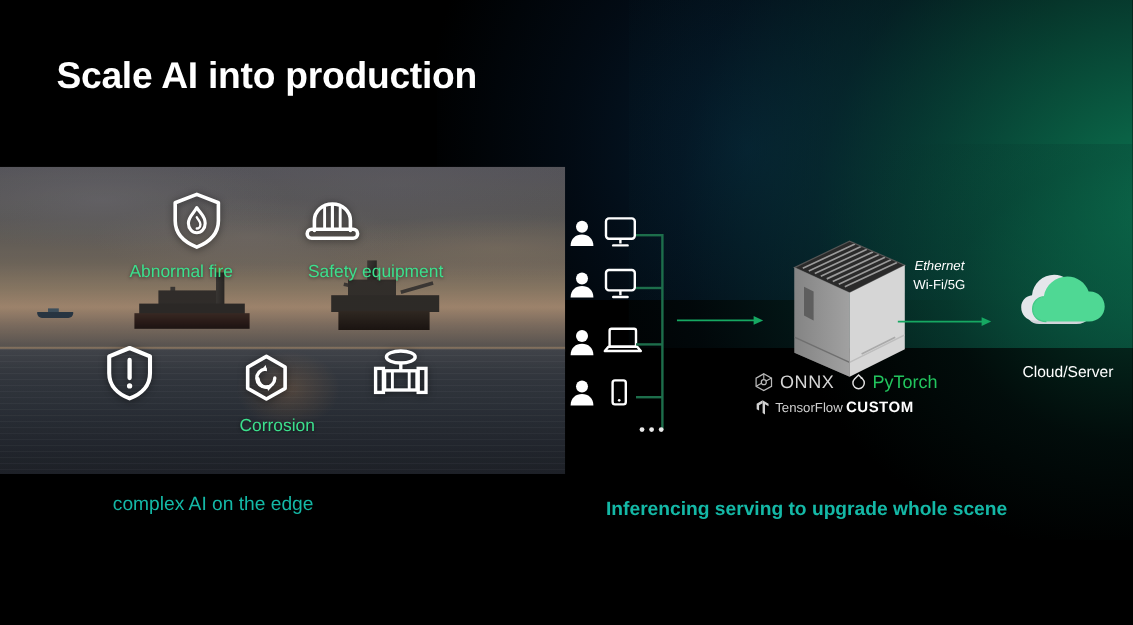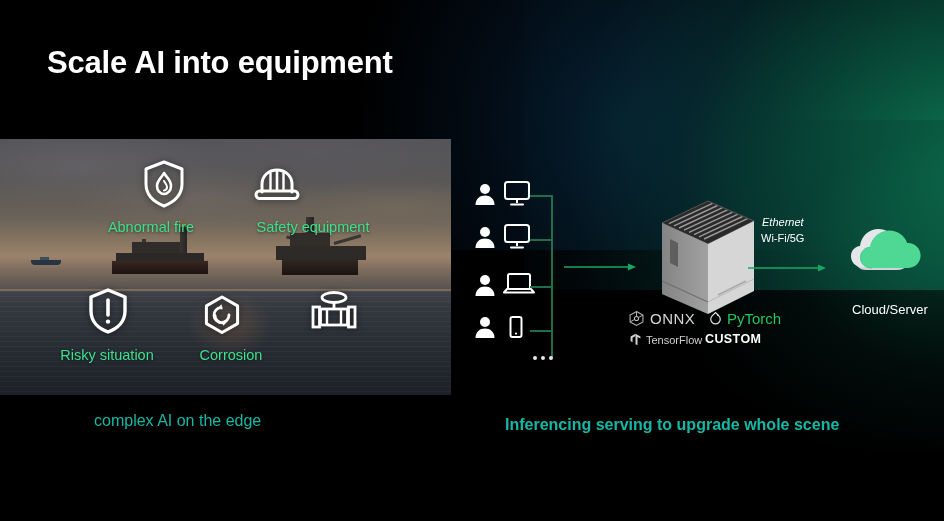--- a/index.html
+++ b/index.html
@@ -74,20 +74,21 @@
   }
 
   
   #photo-panel {
     position: absolute;
     left: 0;
     top: 139px;
     width: 451px;
     height: 256px;
     overflow: hidden;
+    padding-left: 20px;
   }
   .sky {
     position: absolute;
     left: 0; top: 0; right: 0;
     height: 60%;
     background: linear-gradient(to bottom,
       #5d5c62 0%, #63615f 28%, #7b7165 52%,
       #9a8770 66%, #b5977c 76%, #8d7b6c 86%, #5d5a59 100%);
   }
   .sky-clouds {
@@ -264,21 +265,21 @@
 </style>
 </head>
 <body>
 
 <div id="slide">
 
   <div id="glow-blue"></div>
   <div id="glow-teal"></div>
   <div id="glow-right-mid"></div>
 
-  <div id="title">Scale AI into equipment</div>
+  <div id="title">Scale AI into production</div>
 
   <div id="photo-panel">
     <div class="sky"></div>
     <div class="sky-clouds"></div>
     <div class="horizon-glow"></div>
     <div class="sea"></div>
     <div class="sea-texture"></div>
 
     <div class="rig" id="rig-left">
       <div class="flame"></div>
@@ -323,21 +324,20 @@
     </span>
     <div class="badge" style="left:231px; top:80px; width:164px;">Safety equipment</div>
 
     <span class="badge-icon" style="left:86px; top:148px;">
       <svg width="44" height="48" viewBox="0 0 44 48" fill="none">
         <path d="M22 3 L39 10 V24 C39 34.5 31.6 41.6 22 45 C12.4 41.6 5 34.5 5 24 V10 Z" stroke="#ffffff" stroke-width="3.4" fill="none" stroke-linejoin="round"></path>
         <path d="M22 13 V28" stroke="#ffffff" stroke-width="3.6" stroke-linecap="round"></path>
         <circle cx="22" cy="34.6" r="2.2" fill="#ffffff"></circle>
       </svg>
     </span>
-    <div class="badge" style="left:33px; top:208px; width:148px;">Risky situation</div>
 
     <span class="badge-icon" style="left:200px; top:155px;">
       <svg width="44" height="44" viewBox="0 0 44 44" fill="none">
         <path d="M22 3 L37.6 11.9 V29.6 L22 38.5 L6.4 29.6 V11.9 Z" stroke="#ffffff" stroke-width="3" fill="none" stroke-linejoin="round"></path>
         <path d="M29 21 A7.5 7.5 0 1 1 21 13.6" stroke="#ffffff" stroke-width="2.8" fill="none" stroke-linecap="round"></path>
         <path d="M21.4 10.2 L22.6 15.4 L17.6 14.6 Z" fill="#ffffff"></path>
         <path d="M15 21.5 A7.5 7.5 0 0 0 23 28.8" stroke="#ffffff" stroke-width="2.8" fill="none" stroke-linecap="round"></path>
         <path d="M23.4 31.8 L22 26.8 L27 27.8 Z" fill="#ffffff"></path>
       </svg>
     </span>

